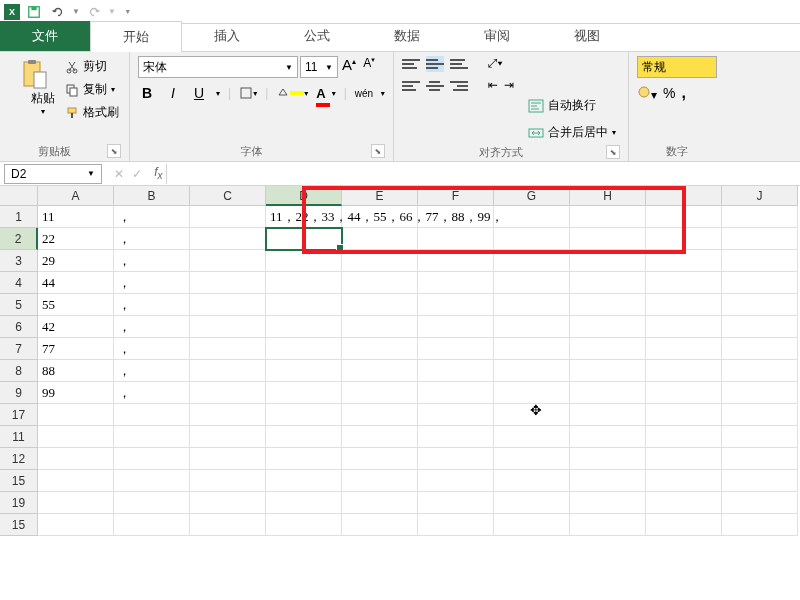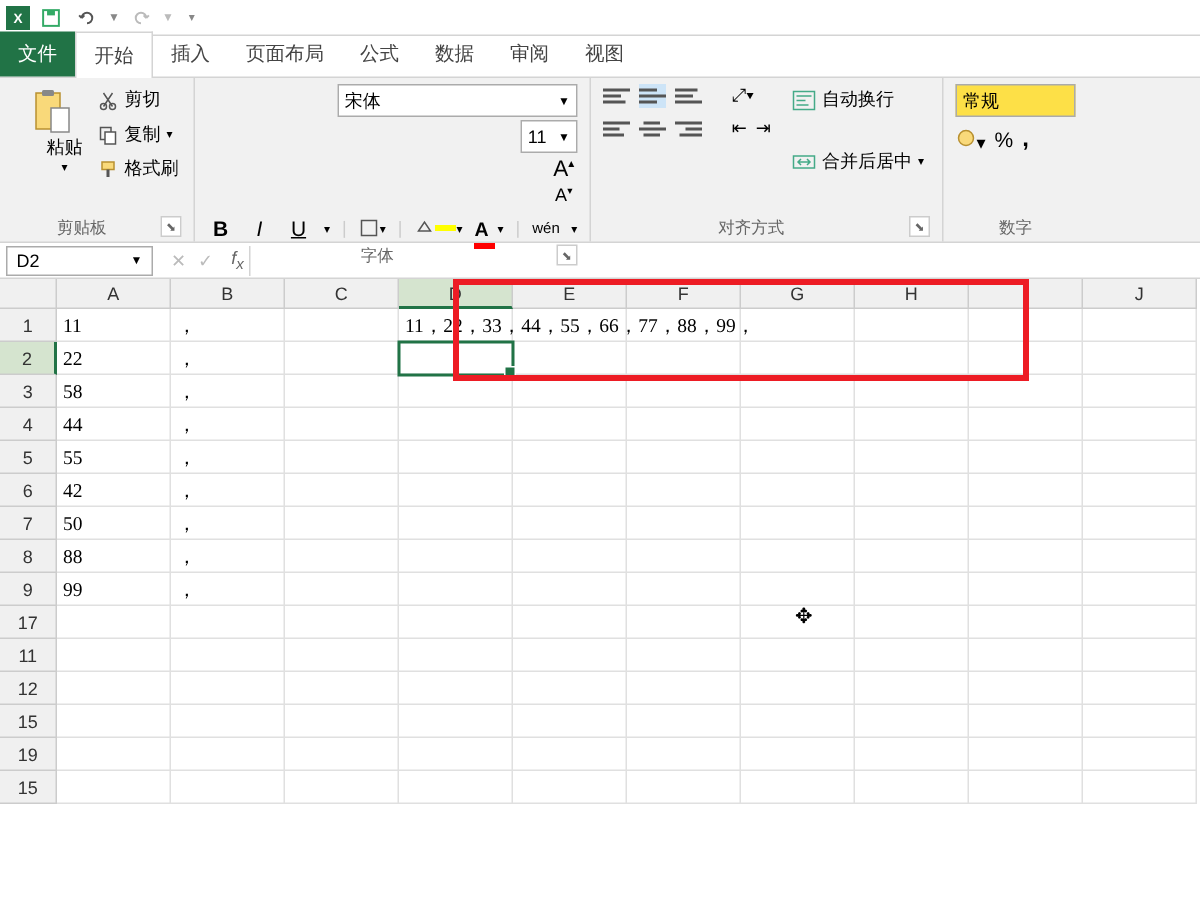--- a/index.html
+++ b/index.html
@@ -4,57 +4,57 @@
 <style>
 * { margin: 0; padding: 0; box-sizing: border-box; font-family: "Microsoft YaHei", Arial, sans-serif; }
 body { background: #fff; font-size: 12px; overflow: hidden; width: 800px; height: 600px; }
 
 .titlebar { background: #fff; height: 24px; display: flex; align-items: center; padding: 0 4px; gap: 4px; border-bottom: 1px solid #d4d4d4; }
 .titlebar .app-icon { width: 16px; height: 16px; background: #217346; color: #fff; display: flex; align-items: center; justify-content: center; font-size: 9px; font-weight: bold; }
 .titlebar .qat-btn { width: 20px; height: 20px; display: flex; align-items: center; justify-content: center; color: #444; cursor: pointer; }
 .titlebar .qat-btn svg { width: 14px; height: 14px; }
 
 .tabs { background: #fff; height: 28px; display: flex; align-items: flex-end; border-bottom: 1px solid #d4d4d4; }
-.tab { padding: 6px 12px; font-size: 13px; color: #444; cursor: pointer; }
+.tab { padding: 6px 32px; font-size: 13px; color: #444; cursor: pointer; }
 .tab.file { background: #217346; color: #fff; }
 .tab.active { background: #fff; border-top: 1px solid #d4d4d4; border-left: 1px solid #d4d4d4; border-right: 1px solid #d4d4d4; margin-bottom: -1px; }
 
 .ribbon { background: #f1f1f1; height: 110px; display: flex; border-bottom: 1px solid #d4d4d4; }
 .ribbon-group { border-right: 1px solid #d4d4d4; padding: 4px 8px 2px 8px; display: flex; flex-direction: column; justify-content: space-between; }
 .ribbon-group-label { text-align: center; font-size: 11px; color: #666; padding-top: 2px; }
 .ribbon-group-label .launcher { float: right; width: 14px; height: 14px; border: 1px solid #ccc; background: #fff; display: inline-flex; align-items: center; justify-content: center; cursor: pointer; font-size: 8px; margin-left: 6px; }
 
 .clipboard-content { display: flex; gap: 4px; }
 .paste-btn { display: flex; flex-direction: column; align-items: center; cursor: pointer; padding: 2px 4px; }
 .paste-btn svg { width: 28px; height: 32px; }
 .paste-btn span { font-size: 12px; margin-left: 19px; }
 .clip-side { display: flex; flex-direction: column; gap: 2px; }
 .clip-item { display: flex; align-items: center; gap: 4px; cursor: pointer; padding: 2px; }
 .clip-item svg { width: 14px; height: 14px; }
 
 .font-content { display: flex; flex-direction: column; gap: 6px; }
-.font-row1 { display: flex; gap: 2px; align-items: flex-end; flex-direction: column; }
+.font-row1 { display: flex; gap: 2px; align-items: flex-start; }
 .font-name { width: 160px; height: 22px; border: 1px solid #ababab; background: #fff; display: flex; align-items: center; padding: 0 4px; font-size: 12px; }
 .font-name .dd { margin-left: auto; font-size: 8px; }
 .font-size { width: 38px; height: 22px; border: 1px solid #ababab; background: #fff; display: flex; align-items: center; padding: 0 4px; font-size: 12px; }
 .font-size .dd { margin-left: auto; font-size: 8px; }
 .font-row2 { display: flex; gap: 8px; align-items: center; }
 .fbtn { cursor: pointer; font-size: 14px; width: 18px; text-align: center; }
 .fbtn.bold { font-weight: bold; }
 .fbtn.italic { font-style: italic; }
 .fbtn.underline { text-decoration: underline; }
 .color-btn { display: flex; align-items: center; cursor: pointer; }
 .color-swatch { width: 14px; height: 4px; display: inline-block; }
 
 .align-content { display: flex; gap: 10px; }
 .align-grid { display: flex; flex-direction: column; gap: 6px; }
 .align-row { display: flex; gap: 6px; }
 .abtn { width: 18px; height: 16px; cursor: pointer; display: flex; flex-direction: column; justify-content: center; gap: 2px; }
 .abtn span { height: 2px; background: #555; }
-.wrap-merge { display: flex; flex-direction: column; gap: 20px; }
+.wrap-merge { display: flex; flex-direction: column; gap: 6px; margin-top: 39px; }
 .wm-btn { display: flex; align-items: center; gap: 4px; cursor: pointer; padding: 2px 4px; }
 .wm-btn svg { width: 16px; height: 16px; }
 
 .number-content { display: flex; flex-direction: column; gap: 6px; }
 .num-format { width: 80px; height: 22px; border: 1px solid #ababab; background: #fde047; display: flex; align-items: center; padding: 0 4px; }
 .num-row { display: flex; gap: 6px; align-items: center; }
 
 .namebox-bar { height: 24px; display: flex; align-items: center; border-bottom: 1px solid #d4d4d4; background: #fff; }
 .namebox { width: 98px; height: 20px; border: 1px solid #ababab; margin: 0 4px; display: flex; align-items: center; padding: 0 6px; font-size: 12px; }
 .namebox .dd { margin-left: auto; font-size: 8px; }
@@ -107,21 +107,20 @@
       </svg>
   </div>
   <span style="font-size:8px;color:#bbb">▼</span>
   <span style="font-size:8px;color:#888;margin-left:6px">▾</span>
 </div>
 
 <div class="tabs">
   <div class="tab file">文件</div>
   <div class="tab active">开始</div>
   <div class="tab">插入</div>
-  <div class="tab">页面布局</div>
   <div class="tab">公式</div>
   <div class="tab">数据</div>
   <div class="tab">审阅</div>
   <div class="tab">视图</div>
 </div>
 
 <div class="ribbon">
   <div class="ribbon-group">
     <div class="clipboard-content">
       <div class="paste-btn">
@@ -358,21 +357,21 @@
           <div class="cell"></div>
           <div class="cell selected"></div>
           <div class="cell"></div>
           <div class="cell"></div>
           <div class="cell"></div>
           <div class="cell"></div>
           <div class="cell"></div>
           <div class="cell"></div>
         </div>
         <div class="cell-row">
-          <div class="cell">58</div>
+          <div class="cell">29</div>
           <div class="cell">，</div>
           <div class="cell"></div>
           <div class="cell"></div>
           <div class="cell"></div>
           <div class="cell"></div>
           <div class="cell"></div>
           <div class="cell"></div>
           <div class="cell"></div>
           <div class="cell"></div>
         </div>
@@ -406,21 +405,21 @@
           <div class="cell"></div>
           <div class="cell"></div>
           <div class="cell"></div>
           <div class="cell"></div>
           <div class="cell"></div>
           <div class="cell"></div>
           <div class="cell"></div>
           <div class="cell"></div>
         </div>
         <div class="cell-row">
-          <div class="cell">50</div>
+          <div class="cell">77</div>
           <div class="cell">，</div>
           <div class="cell"></div>
           <div class="cell"></div>
           <div class="cell"></div>
           <div class="cell"></div>
           <div class="cell"></div>
           <div class="cell"></div>
           <div class="cell"></div>
           <div class="cell"></div>
         </div>

